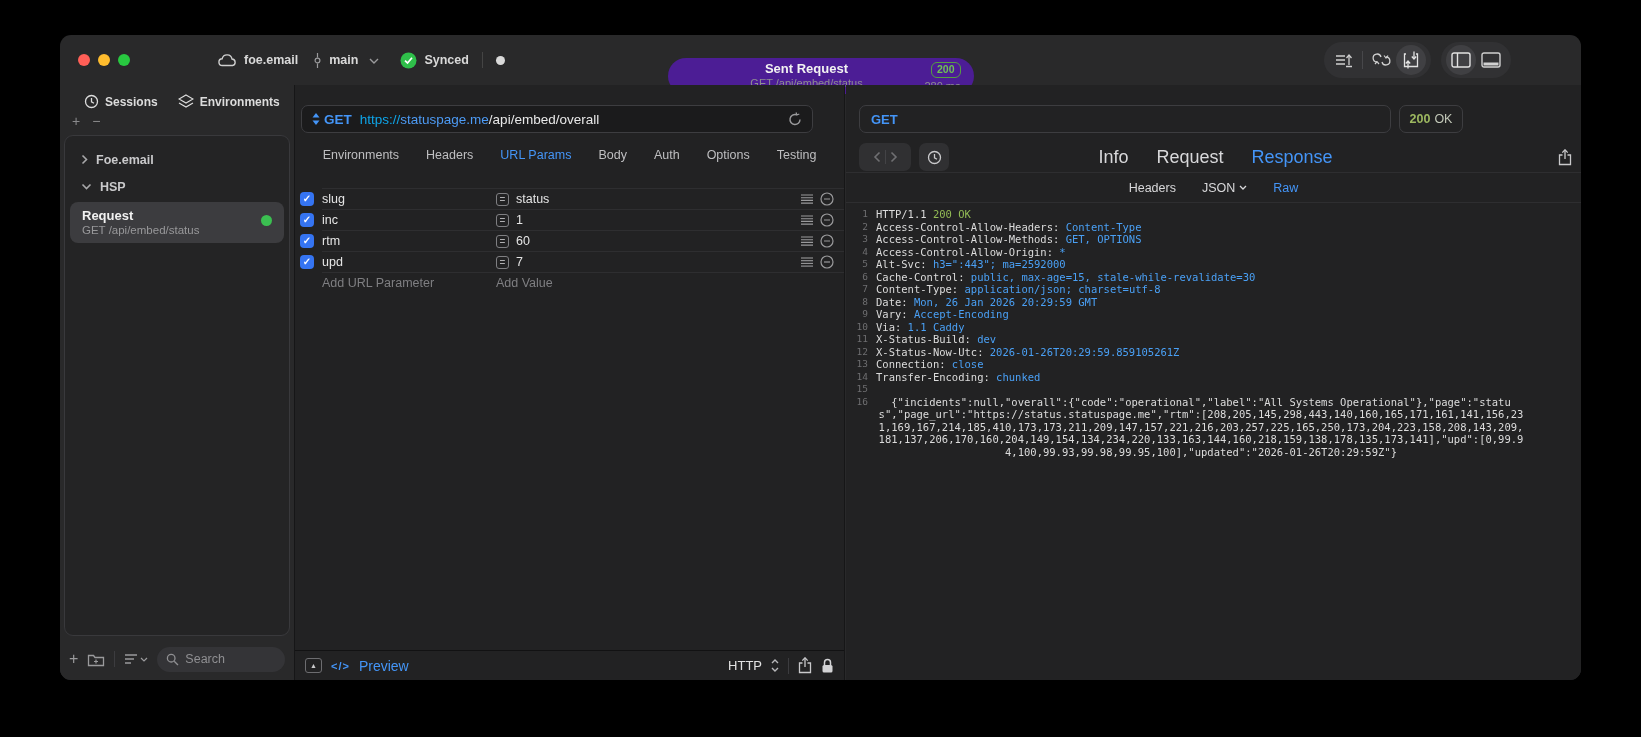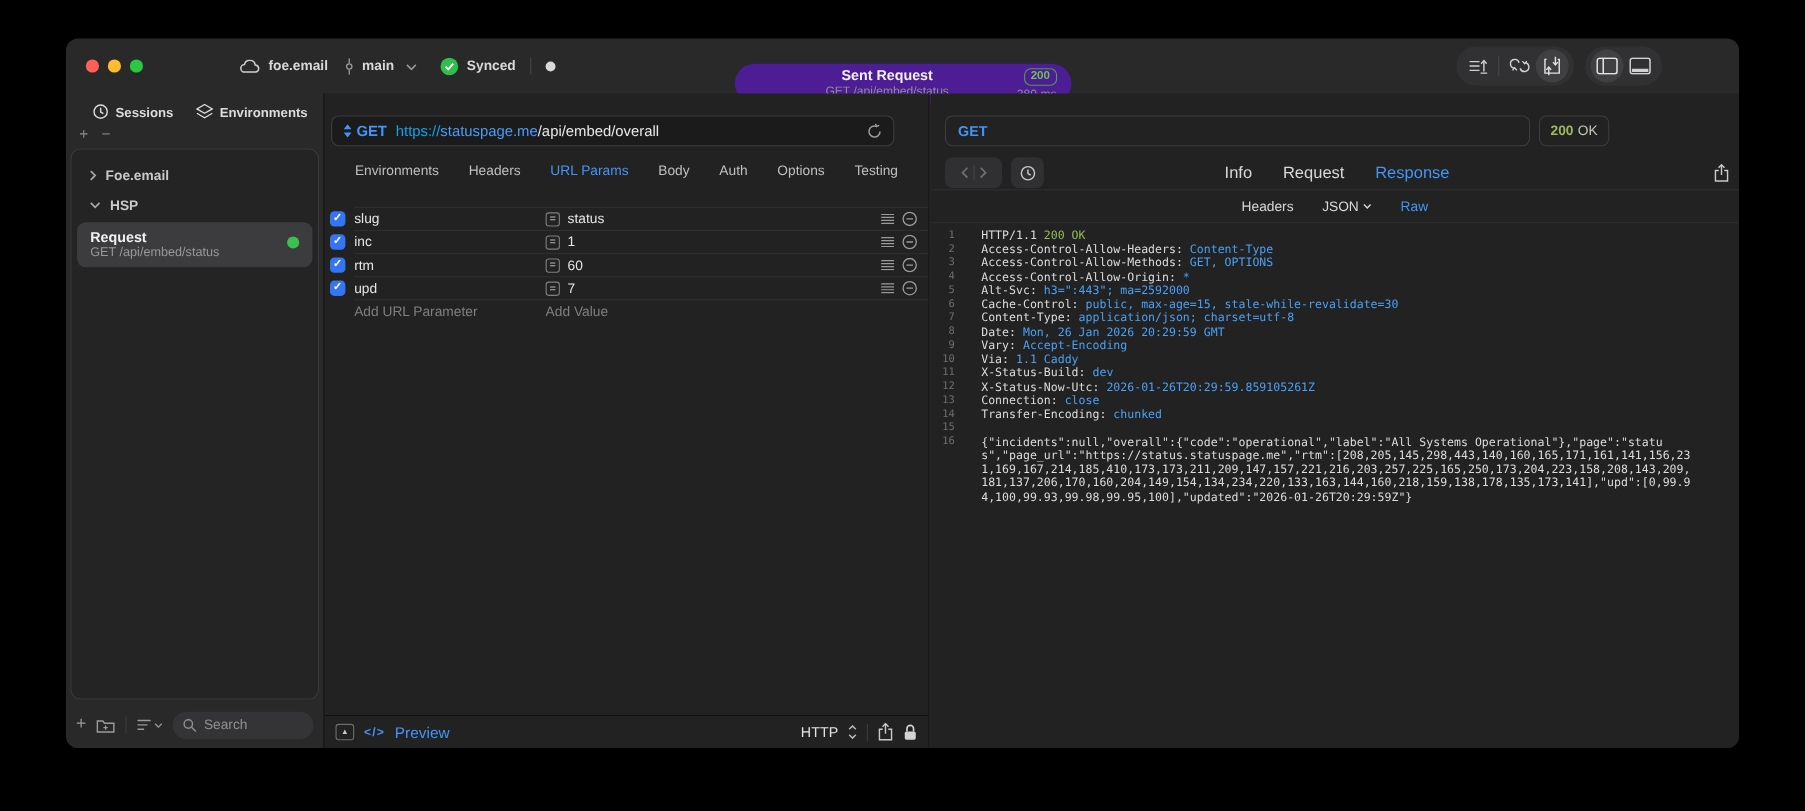--- a/index.html
+++ b/index.html
@@ -115,37 +115,37 @@
   .res-badge .s200 { color:#9db860; font-weight:700; }
   .res-badge .sok { color:#c2c8b8; }
   .res-nav { position:absolute; top:57px; left:13px; right:9px; height:30px;
              display:flex; align-items:center; }
   .nav-pill { background:#303032; border-radius:7px; height:28px; display:flex;
               align-items:center; justify-content:center; }
   .nav-arrows { width:52px; gap:0; color:#6f6f72; }
   .nav-arrows .na-div { width:1px; height:14px; background:#434346; margin:0 4px; }
   .nav-clock { width:30px; margin-left:8px; }
   .res-tabs { position:absolute; left:50%; transform:translateX(-50%); display:flex;
-              gap:28px; font-size:15px; color:#d8d8da; }
+              gap:28px; font-size:18px; color:#d8d8da; }
   .res-tabs .active, .res-subtabs .active { color:#4495f7; }
   .res-share { margin-left:auto; }
   .res-subnav { position:absolute; top:87px; left:0; right:0; height:31px;
                 border-top:1px solid #2e2e30; border-bottom:1px solid #2e2e30;
                 display:flex; align-items:center; justify-content:center; }
   .res-subtabs { display:flex; gap:26px; font-size:12.5px; color:#d8d8da;
                  align-items:center; }
   .jsonsel { display:flex; align-items:center; gap:4px; }
   .res-body { position:absolute; top:118px; left:0; right:0; bottom:0;
               padding-top:5px; font-family:"DejaVu Sans Mono", monospace;
               font-size:10.5px; line-height:12.5px; }
   .rline { display:flex; }
   .rnum { width:22px; text-align:right; color:#6e6e70; flex-shrink:0;
           font-size:9.5px; }
-  .rcode { margin-left:24px; color:#dcdcdc; white-space:pre-wrap;
-           word-break:break-all; max-width:650px; }
+  .rcode { margin-left:8px; color:#dcdcdc; white-space:pre-wrap;
+           word-break:break-all; max-width:650px;text-align:center; }
   .tok-p { color:#dcdcdc; } .tok-b { color:#4aa0f5; } .tok-g { color:#93bc55; }
 
   svg { display:block; }
 </style>
 </head>
 <body>
 
 <div class="window">
 
   <div class="titlebar">

